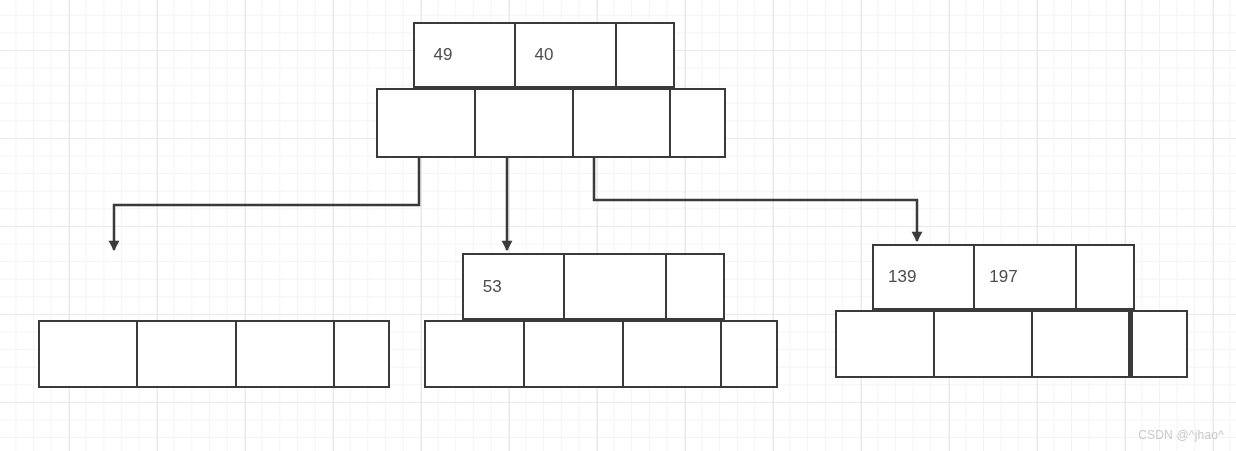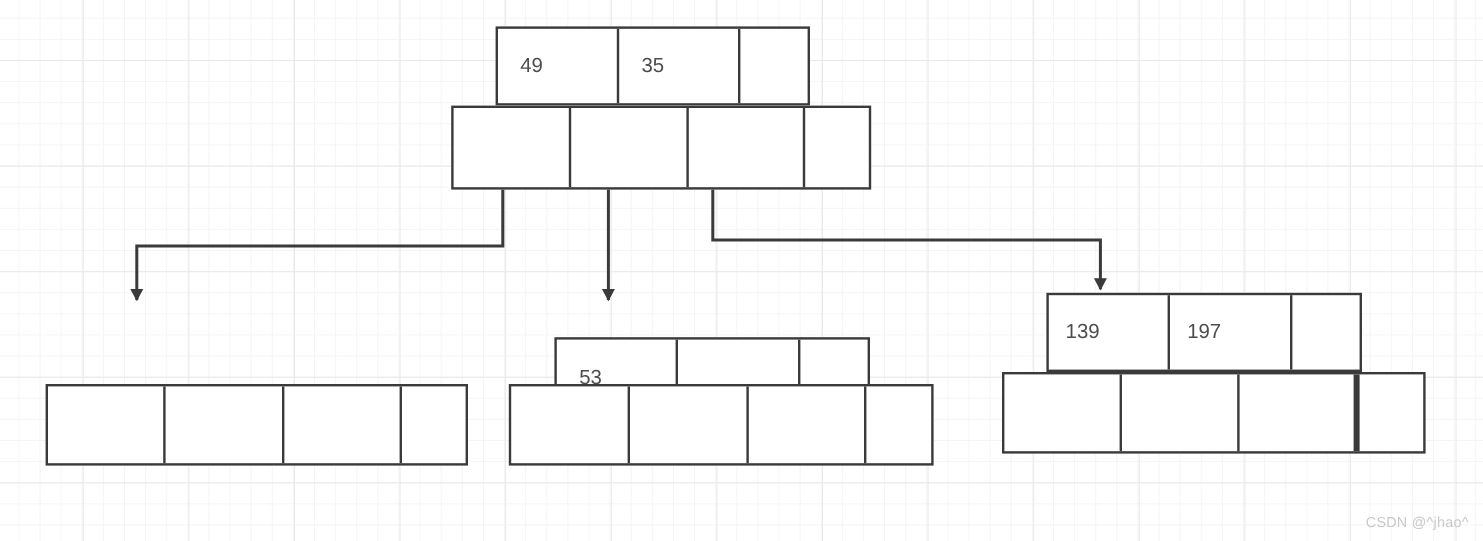--- a/index.html
+++ b/index.html
@@ -36,21 +36,21 @@
     color: #4d4d4d;
     overflow: hidden;
   }
   .cell:first-child { border-left: none; }
   .cell.thick-left { border-left-width: 5px; }
   
   #root-top     { left: 413px; top: 22px;  width: 262px; height: 66px; }
   #root-bottom  { left: 376px; top: 88px;  width: 350px; height: 70px; }
   #left-top     { left: 71px;  top: 253px; width: 262px; height: 67px; }
   #left-bottom  { left: 38px;  top: 320px; width: 352px; height: 68px; }
-  #mid-top      { left: 462px; top: 253px; width: 263px; height: 67px; margin-top: 28px; }
+  #mid-top      { left: 462px; top: 253px; width: 263px; height: 67px; }
   #mid-bottom   { left: 424px; top: 320px; width: 354px; height: 68px; }
   #right-top    { left: 872px; top: 244px; width: 263px; height: 66px; }
   #right-bottom { left: 835px; top: 310px; width: 353px; height: 68px; }
   .edges-svg {
     position: absolute;
     left: 0; top: 0;
     width: 1236px; height: 451px;
     pointer-events: none;
   }
   .edge {
@@ -78,21 +78,21 @@
         <path d="M1.5,1 L11,6 L1.5,11 Z" fill="#3a3a3a"></path>
       </marker>
     </defs>
     <path class="edge" d="M419,157 L419,205 L114,205 L114,250" marker-end="url(#arrow)"></path>
     <path class="edge" d="M507,157 L507,250" marker-end="url(#arrow)"></path>
     <path class="edge" d="M594,157 L594,200 L917,200 L917,241" marker-end="url(#arrow)"></path>
   </svg>
 
   <div class="row" id="root-top">
     <div class="cell">49</div>
-    <div class="cell">35</div>
+    <div class="cell">40</div>
     <div class="cell"></div>
   </div>
   <div class="row" id="root-bottom">
     <div class="cell"></div>
     <div class="cell"></div>
     <div class="cell"></div>
     <div class="cell"></div>
   </div>
 
   <div class="row" id="left-bottom">

